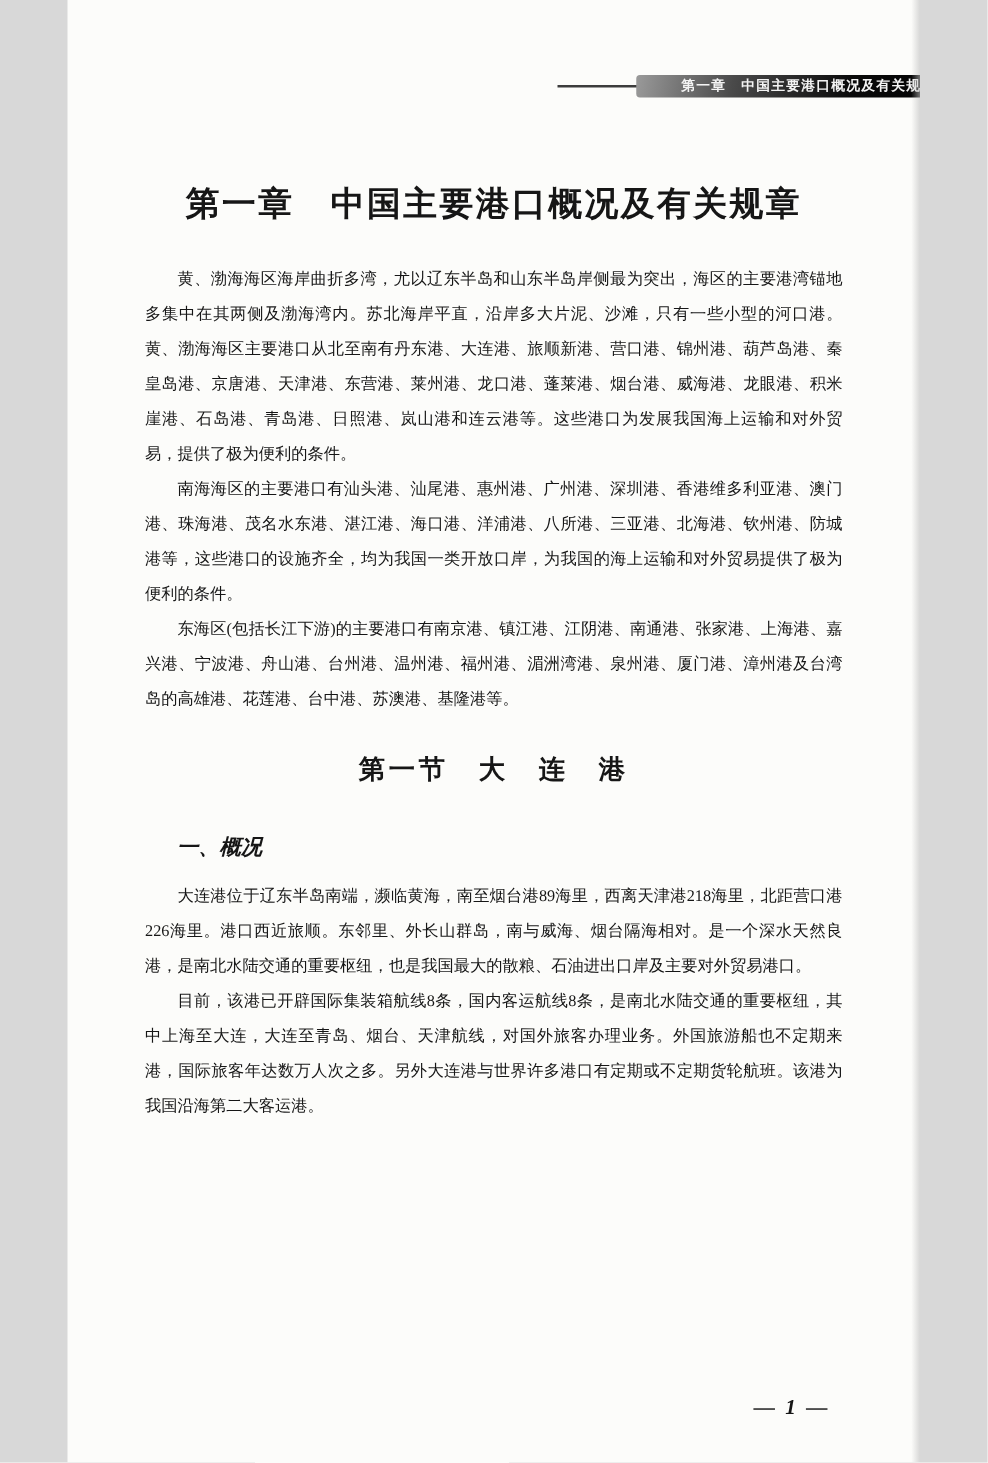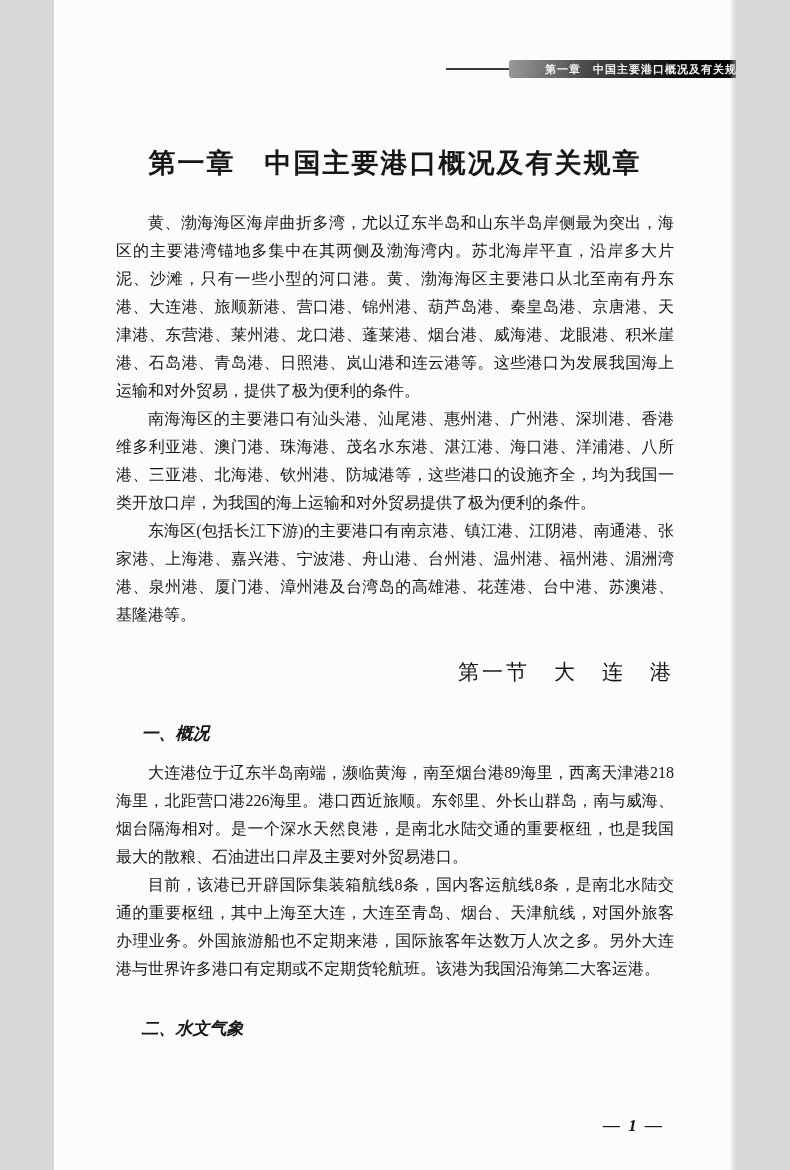--- a/index.html
+++ b/index.html
@@ -58,31 +58,31 @@
     font-weight: bold;
     font-size: 27px;
     line-height: 35px;
     letter-spacing: 2px;
   }
 
   .para {
     margin: 0;
     text-indent: 2em;
     text-align: justify;
-    font-size: 16px;
+    font-size: 13px;
     line-height: 28px;
   }
 
   .intro-block { margin-top: 28px; }
 
   .section-title {
     margin: 28px 0 0 0;
-    text-align: right;
+    text-align: center;
     font-family: "Liberation Sans", "DejaVu Sans", sans-serif;
-    font-weight: normal;
+    font-weight: bold;
     font-size: 21px;
     line-height: 29px;
     letter-spacing: 3px;
   }
 
   .sub-heading {
     margin: 36px 0 14px 0;
     font-family: "Liberation Sans", "DejaVu Sans", sans-serif;
     font-weight: bold;
     font-size: 17px;
@@ -126,24 +126,20 @@
     </section>
 
     <h2 class="section-title">第一节　大　连　港</h2>
 
     <section>
       <h3 class="sub-heading">一、概况</h3>
       <p class="para">大连港位于辽东半岛南端，濒临黄海，南至烟台港89海里，西离天津港218海里，北距营口港226海里。港口西近旅顺。东邻里、外长山群岛，南与威海、烟台隔海相对。是一个深水天然良港，是南北水陆交通的重要枢纽，也是我国最大的散粮、石油进出口岸及主要对外贸易港口。</p>
       <p class="para">目前，该港已开辟国际集装箱航线8条，国内客运航线8条，是南北水陆交通的重要枢纽，其中上海至大连，大连至青岛、烟台、天津航线，对国外旅客办理业务。外国旅游船也不定期来港，国际旅客年达数万人次之多。另外大连港与世界许多港口有定期或不定期货轮航班。该港为我国沿海第二大客运港。</p>
     </section>
 
-    <section>
-      <h3 class="sub-heading hydro">二、水文气象</h3>
-      <p class="para"></p>
-    </section>
 
   </main>
 
   <div class="page-number">— 1 —</div>
 
   <div class="page-edge"></div>
 
 </div>
 
 </body></html>

